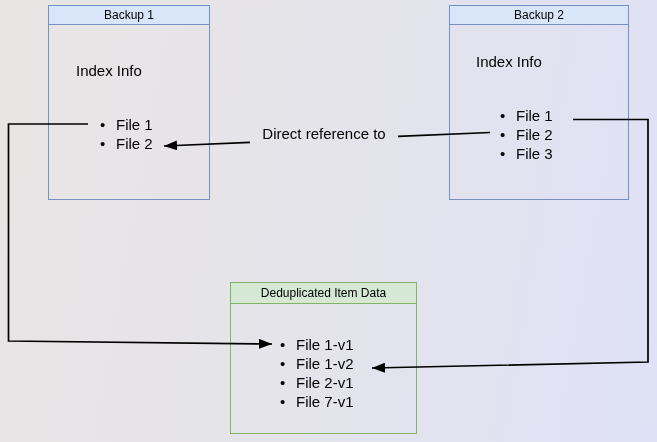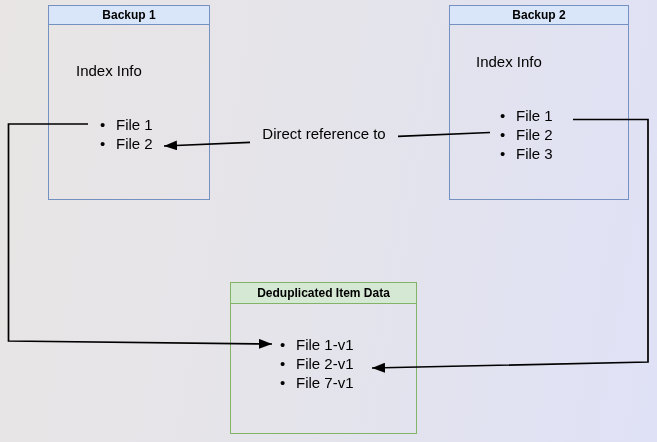--- a/index.html
+++ b/index.html
@@ -15,21 +15,21 @@
       var(--background-mid,#e5e4ea) 45%,
       var(--background-to,#dfe1f6) 100%);
   }
   .connector-layer{position:absolute;left:0;top:0;z-index:3;pointer-events:none;}
   .connector{stroke:var(--arrow-color,#000);stroke-width:1.7;fill:none;}
   .node{position:absolute;z-index:2;box-sizing:border-box;background:transparent;}
   .node.blue{border:1.4px solid var(--blue-node-border,#7491c2);}
   .node.green{border:1.4px solid var(--green-node-border,#82b366);}
   .titlebar{
     display:flex;align-items:center;justify-content:center;
-    font-size:12px;font-weight:bold;box-sizing:border-box;
+    font-size:12px;font-weight:normal;box-sizing:border-box;
   }
   .node.blue .titlebar{height:19px;background:var(--blue-node-title-fill,#d9e6f9);
     border-bottom:1.4px solid var(--blue-node-border,#7491c2);}
   .node.green .titlebar{height:21px;background:var(--green-node-title-fill,#d5e8d4);
     border-bottom:1.4px solid var(--green-node-border,#82b366);}
   .subtitle{position:absolute;font-size:15px;line-height:15px;white-space:nowrap;}
   ul.items{position:absolute;margin:0;padding:0;list-style:none;font-size:15px;}
   ul.items li{position:relative;line-height:19px;padding-left:17px;white-space:nowrap;}
   ul.items li::before{content:"\2022";position:absolute;left:1px;}
   .annotation{
@@ -72,20 +72,21 @@
       <li>File 1</li>
       <li>File 2</li>
       <li>File 3</li>
     </ul>
   </div>
 
   <div class="node green" style="left:230px;top:282px;width:187px;height:152px;">
     <div class="titlebar">Deduplicated Item Data</div>
     <ul class="items" style="left:48px;top:52px;">
       <li>File 1-v1</li>
+      <li>File 1-v2</li>
       <li>File 2-v1</li>
       <li>File 7-v1</li>
     </ul>
   </div>
 
   <div class="annotation">
     <div>Direct reference to</div>
   </div>
 
 </div>

